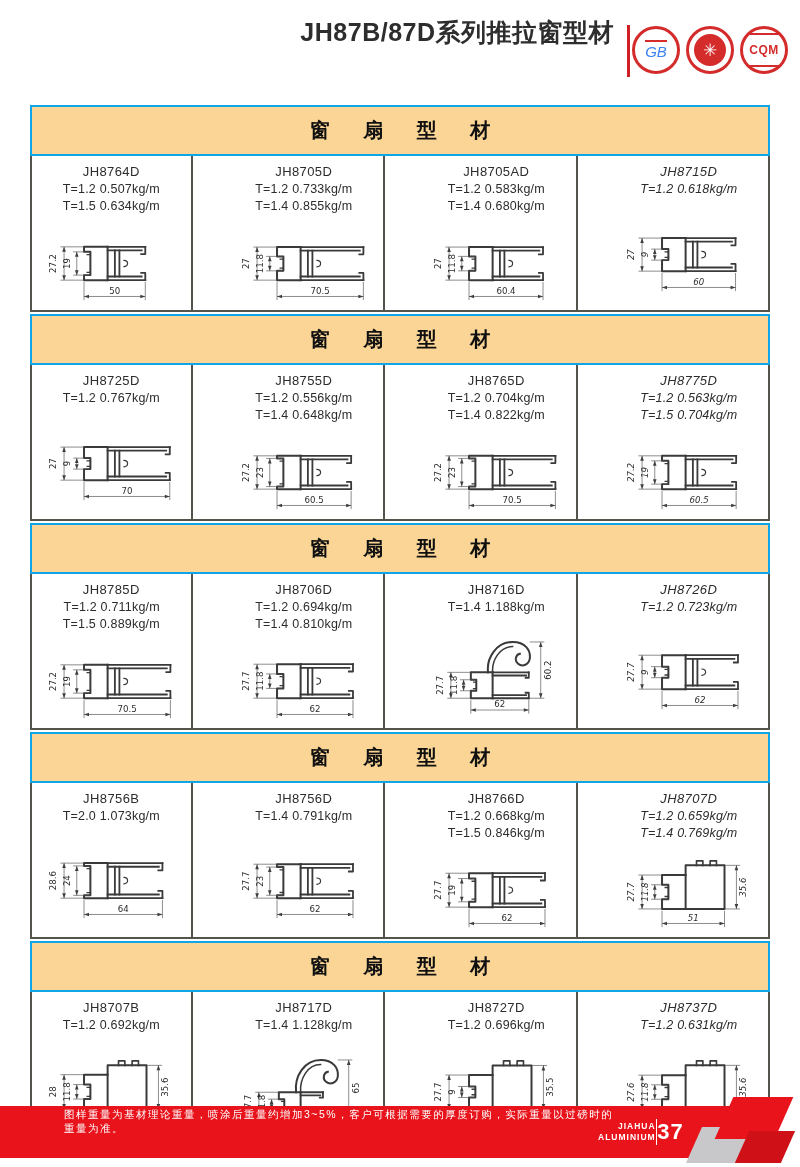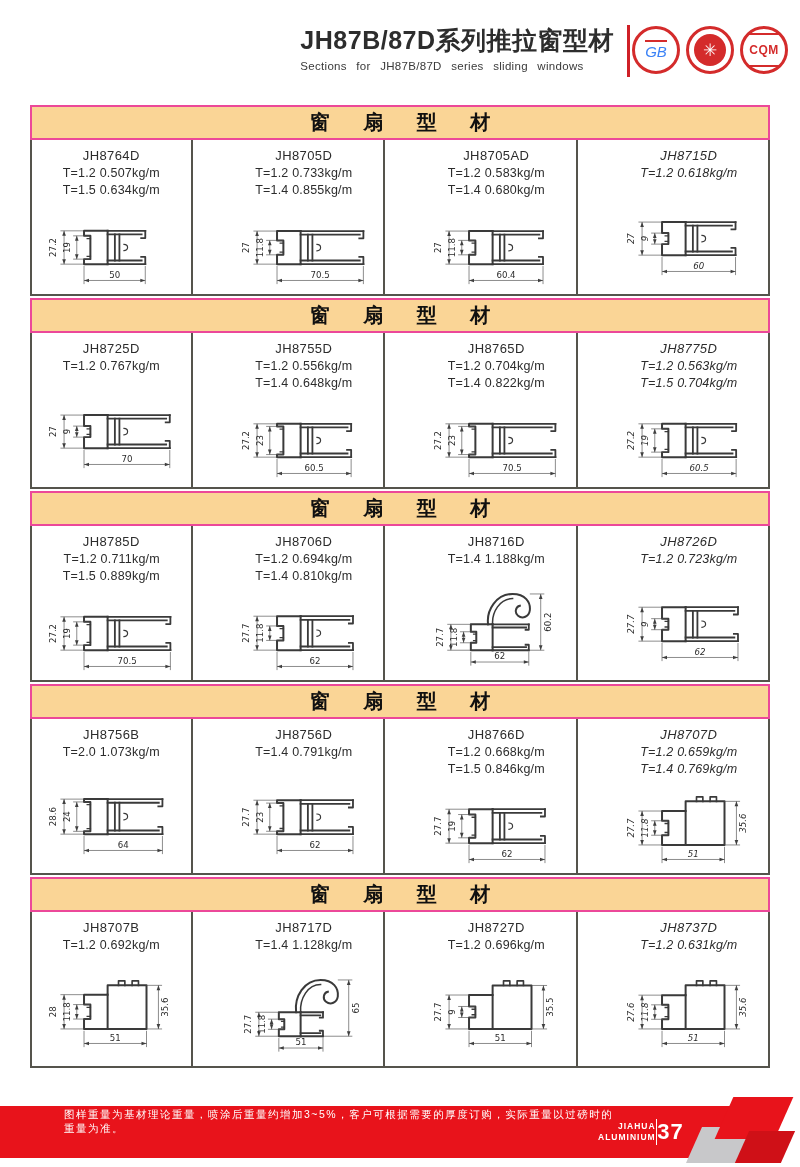--- a/index.html
+++ b/index.html
@@ -1,36 +1,36 @@
 <!DOCTYPE html>
 <html><head>
 <meta charset="utf-8">
 <style>
   * { margin:0; padding:0; box-sizing:border-box; }
   body { width:800px; height:1167px; background:#ffffff; font-family:"Liberation Sans", sans-serif; position:relative; overflow:hidden; }
   .page { position:absolute; inset:0; background:#fff; }
 
   
   .hdr { position:absolute; top:0; left:0; width:800px; height:98px; background:#fff; }
-  .title-block { position:absolute; top:24px; right:186px; text-align:left; }
+  .title-block { position:absolute; top:16px; right:186px; text-align:center; }
   .title { font-size:25px; font-weight:bold; color:#2d2d2d; letter-spacing:0.5px; white-space:nowrap; }
   .subtitle { font-size:11.5px; color:#3a3a3a; margin-top:3px; word-spacing:6px; letter-spacing:0.3px; white-space:nowrap; }
   .red-divider { position:absolute; left:627px; top:25px; width:3px; height:52px; background:#cf2027; }
   .logos { position:absolute; right:12px; top:26px; display:flex; gap:6px; }
   .logo-circle { width:48px; height:48px; border-radius:50%; border:3px solid #d42b2b; background:#fff;
                  display:flex; align-items:center; justify-content:center; }
   .gb-text { font-style:italic; font-weight:normal; font-size:15px; color:#3b82f6; border-top:2px solid #d42b2b; padding-top:1px; }
   .flower-inner { width:32px; height:32px; border-radius:50%; background:#d42b2b; color:#fff; display:flex;
                   align-items:center; justify-content:center; font-size:17px; }
   .cqm-text { font-weight:bold; font-size:12px; color:#d42b2b; border-top:2px solid #d42b2b; border-bottom:2px solid #d42b2b; padding:8px 1px; letter-spacing:0.5px; }
 
   
   .sections { position:absolute; left:30px; top:105px; width:740px; }
   .section { margin-bottom:2px; }
-  .sec-header { height:35px; background:#FAD596; border:2px solid #ec4899; display:flex; align-items:center; justify-content:center;
+  .sec-header { height:51px; background:#FAD596; border:2px solid #0ea5e9; display:flex; align-items:center; justify-content:center;
                 font-size:20px; font-weight:bold; color:#101010; letter-spacing:14px; padding-left:14px; }
   .sec-body { border:2px solid #55544c; border-top:none; height:156px; display:flex; background:#fff;gap:32px; }
   .cell { flex:1 1 0; min-width:0; border-right:2px solid #55544c; display:flex; flex-direction:column; align-items:center; padding-top:8px; }
   .cell:last-child { border-right:none;font-style:italic; }
   .code { font-size:13px; color:#2c2c2c; letter-spacing:0.4px; }
   .specs { text-align:right; }
   .spec-line { font-size:12.5px; color:#2c2c2c; margin-top:3px; letter-spacing:0.2px; }
   .draw-wrap { flex:1; width:100%; display:flex; align-items:center; justify-content:center; }
   svg.drawing { width:168px; height:98px; }
   svg.drawing text { font-family:"DejaVu Sans", sans-serif; }
@@ -51,21 +51,20 @@
   .shape-red-small { left:742px; top:35px; width:46px; height:32px; background:#cf1017; }
 </style>
 </head>
 <body>
 
 <div class="page">
 
   <div class="hdr">
     <div class="title-block">
       <div class="title">JH87B/87D系列推拉窗型材</div>
-      <div class="subtitle">Sections  for  JH87B/87D  series  sliding  windows</div>
     </div>
     <div class="red-divider"></div>
     <div class="logos">
       <div class="logo-circle">
         <span class="gb-text">GB</span>
       </div>
       <div class="logo-circle">
         <span class="flower-inner">✳</span>
       </div>
       <div class="logo-circle">

